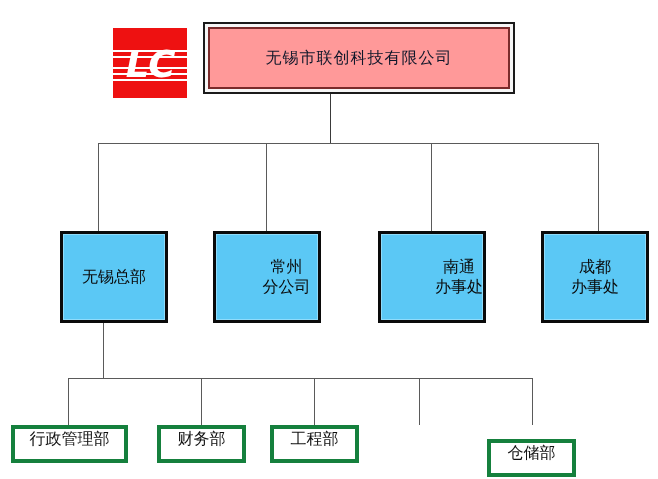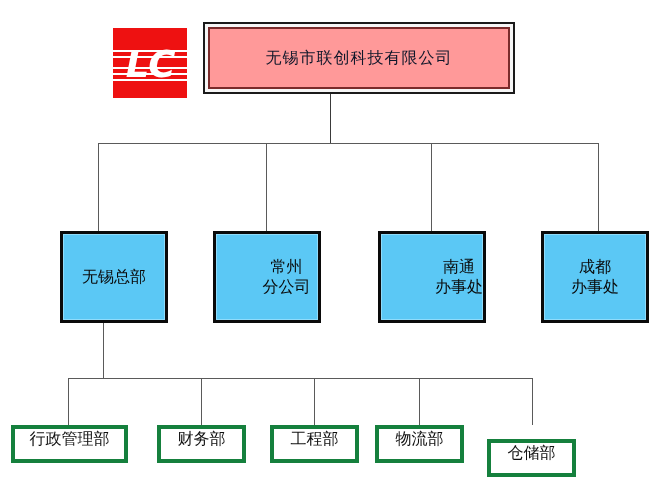--- a/index.html
+++ b/index.html
@@ -212,20 +212,17 @@
 
   <div class="node-dept" style="left:11px; width:117px;">
     <span class="node-dept-label">行政管理部</span>
   </div>
   <div class="node-dept" style="left:270px; width:89px;">
     <span class="node-dept-label">工程部</span>
   </div>
   <div class="node-dept" style="left:157px; width:89px;">
     <span class="node-dept-label">财务部</span>
   </div>
-  <div class="node-dept" style="left:375px; width:89px;">
-    <span class="node-dept-label">物流部</span>
-  </div>
   <div class="node-dept" style="left:487px; width:89px;margin-top:14px;">
     <span class="node-dept-label">仓储部</span>
   </div>
 
 </div>
 
 </body></html>

